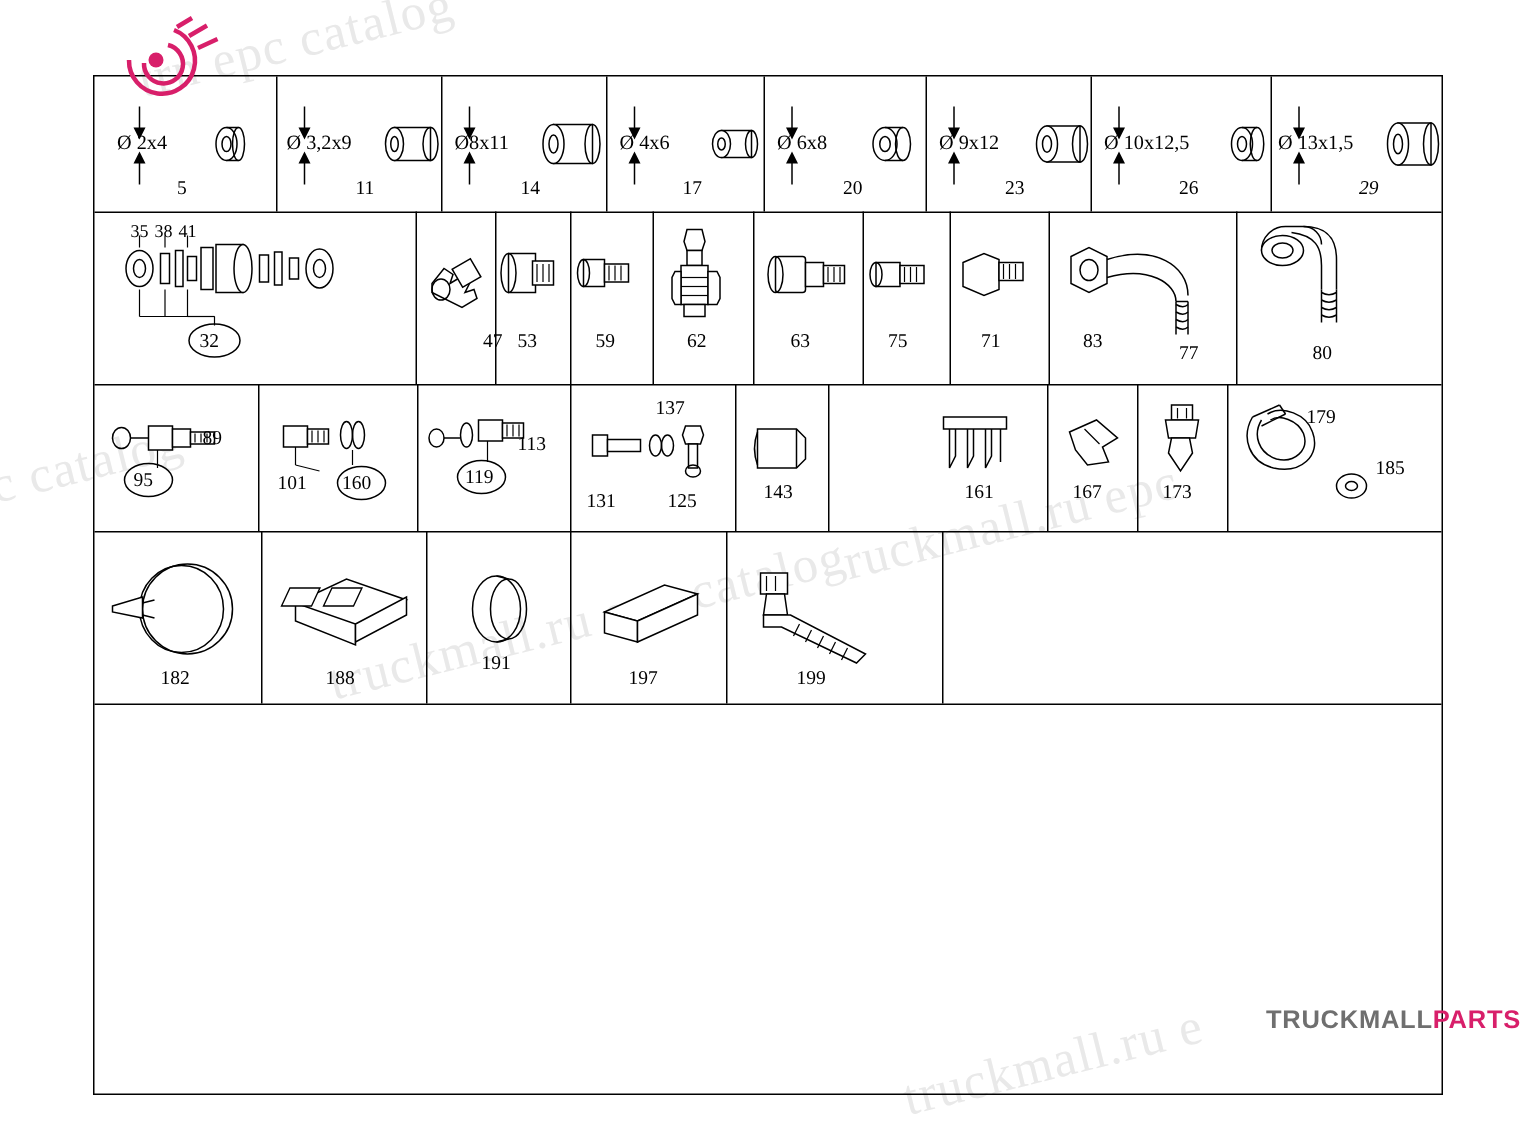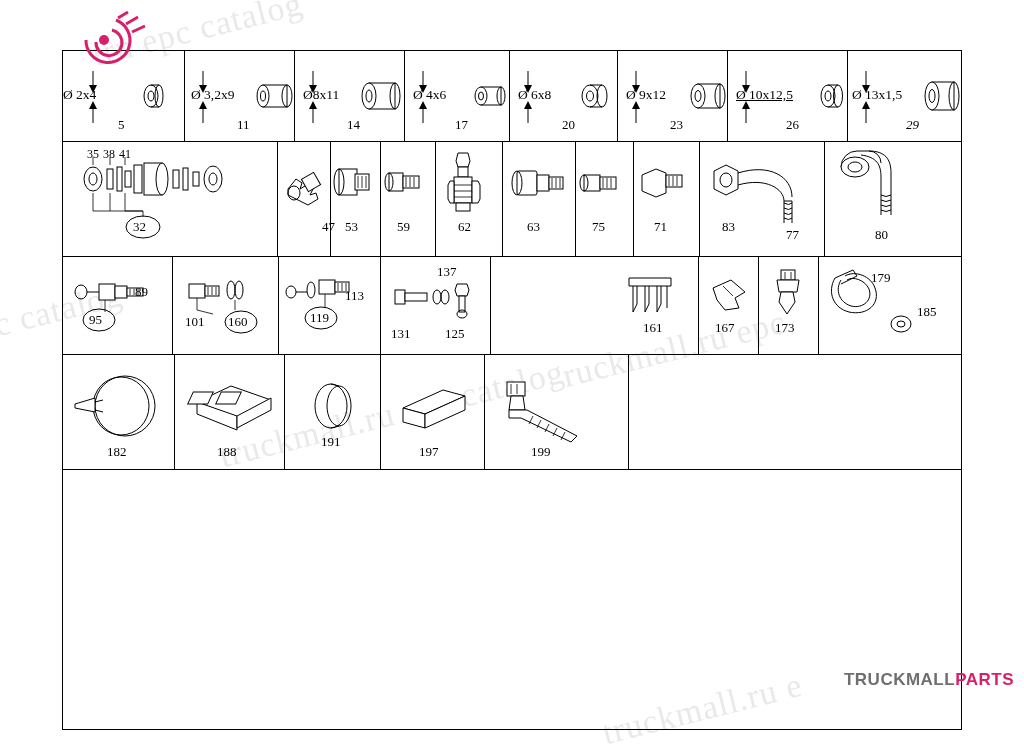--- a/index.html
+++ b/index.html
@@ -100,21 +100,21 @@
         <line class="st" x1="30" y1="20" x2="30" y2="36"></line>
           <path class="fillk" d="M30 42 l-4 -8 h8 z"></path>
         <line class="st" x1="30" y1="72" x2="30" y2="56"></line>
           <path class="fillk" d="M30 50 l-4 8 h8 z"></path>
         <ellipse class="stf" cx="88" cy="45" rx="7" ry="11"></ellipse>
         <ellipse class="st" cx="88" cy="45" rx="3" ry="5"></ellipse>
         <line class="st" x1="88" y1="34" x2="96" y2="34"></line>
         <line class="st" x1="88" y1="56" x2="96" y2="56"></line>
         <ellipse class="st" cx="96" cy="45" rx="4" ry="11"></ellipse>
       </svg>
-      <div class="dim" style="left:0;top:36px;">Ø 2x4</div>
+      <div class="dim" style="left:15px;top:36px;">Ø 2x4</div>
       <div class="num" style="left:55px;top:66px;">5</div>
     </div>
 
     <div class="cell" style="left:122px;width:110px;">
       <svg width="110" height="90">
         <line class="st" x1="18" y1="20" x2="18" y2="36"></line>
           <path class="fillk" d="M18 42 l-4 -8 h8 z"></path>
         <line class="st" x1="18" y1="72" x2="18" y2="56"></line>
           <path class="fillk" d="M18 50 l-4 8 h8 z"></path>
         <rect class="stf" x="78" y="34" width="24" height="22"></rect>
@@ -192,21 +192,21 @@
         <line class="st" x1="18" y1="20" x2="18" y2="36"></line>
           <path class="fillk" d="M18 42 l-4 -8 h8 z"></path>
         <line class="st" x1="18" y1="72" x2="18" y2="56"></line>
           <path class="fillk" d="M18 50 l-4 8 h8 z"></path>
         <ellipse class="stf" cx="100" cy="45" rx="7" ry="11"></ellipse>
         <ellipse class="st" cx="100" cy="45" rx="3" ry="5"></ellipse>
         <line class="st" x1="100" y1="34" x2="110" y2="34"></line>
         <line class="st" x1="100" y1="56" x2="110" y2="56"></line>
         <ellipse class="st" cx="110" cy="45" rx="4.5" ry="11"></ellipse>
       </svg>
-      <div class="dim" style="left:8px;top:36px;text-decoration:underline;">Ø 10x12,5</div>
+      <div class="dim" style="left:8px;top:36px;">Ø 10x12,5</div>
       <div class="num" style="left:58px;top:66px;">26</div>
     </div>
 
     <div class="cell last" style="left:785px;width:113px;">
       <svg width="113" height="90">
         <line class="st" x1="18" y1="20" x2="18" y2="36"></line>
           <path class="fillk" d="M18 42 l-4 -8 h8 z"></path>
         <line class="st" x1="18" y1="72" x2="18" y2="56"></line>
           <path class="fillk" d="M18 50 l-4 8 h8 z"></path>
         <rect class="stf" x="84" y="31" width="22" height="28"></rect>
@@ -433,20 +433,28 @@
         <ellipse class="st" cx="64" cy="41" rx="4" ry="7"></ellipse>
         <path class="stf" d="M76 28 l10 0 l2 6 l-2 6 l-10 0 l-2 -6 z"></path>
         <rect class="stf" x="78" y="40" width="6" height="16"></rect>
         <ellipse class="st" cx="81" cy="58" rx="5" ry="4"></ellipse>
       </svg>
       <div class="num" style="left:56px;top:8px;">137</div>
       <div class="num" style="left:10px;top:70px;">131</div>
       <div class="num" style="left:64px;top:70px;">125</div>
     </div>
 
+    <div class="cell" style="left:428px;width:62px;">
+      <svg width="62" height="98">
+        <path class="stf" d="M14 30 l26 0 l6 6 l0 14 l-6 6 l-26 0 z"></path>
+        <line class="st" x1="40" y1="30" x2="40" y2="56"></line>
+        <path class="st" d="M14 32 q-4 11 0 22"></path>
+      </svg>
+      <div class="num" style="left:18px;top:64px;">143</div>
+    </div>
 
 
     <div class="cell" style="left:548px;width:88px;">
       <svg width="88" height="98">
         <path class="stf" d="M18 22 l42 0 l0 8 l-42 0 z"></path>
         <path class="st" d="M22 30 l0 26 l4 -8 l0 -18"></path>
         <path class="st" d="M34 30 l0 26 l4 -8 l0 -18"></path>
         <path class="st" d="M46 30 l0 26 l4 -8 l0 -18"></path>
         <path class="st" d="M56 30 l0 22"></path>
       </svg>

